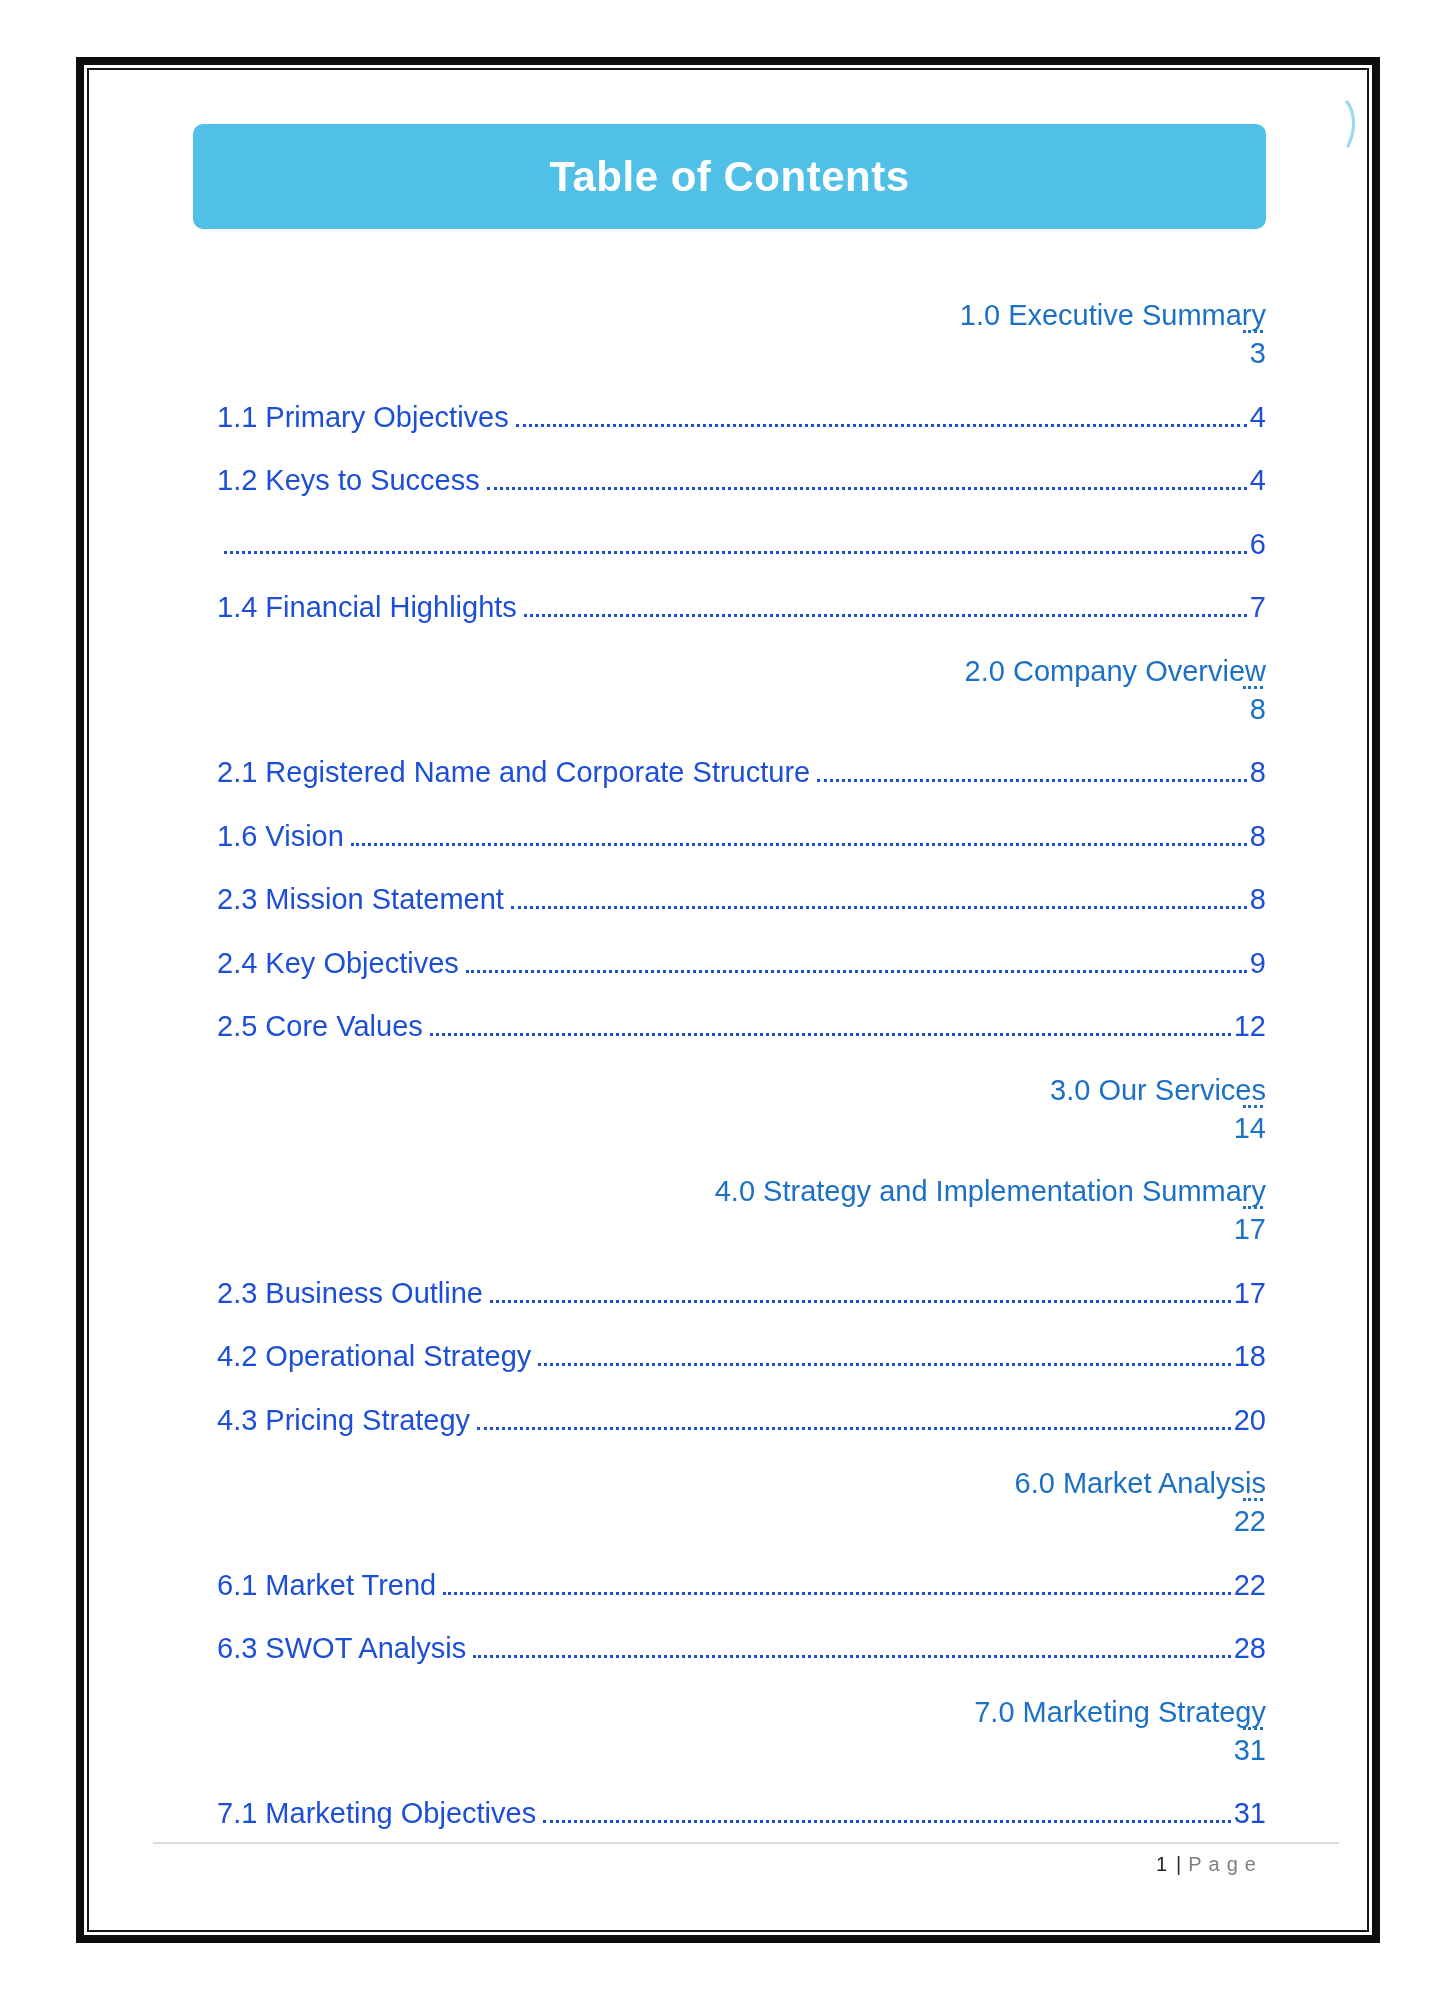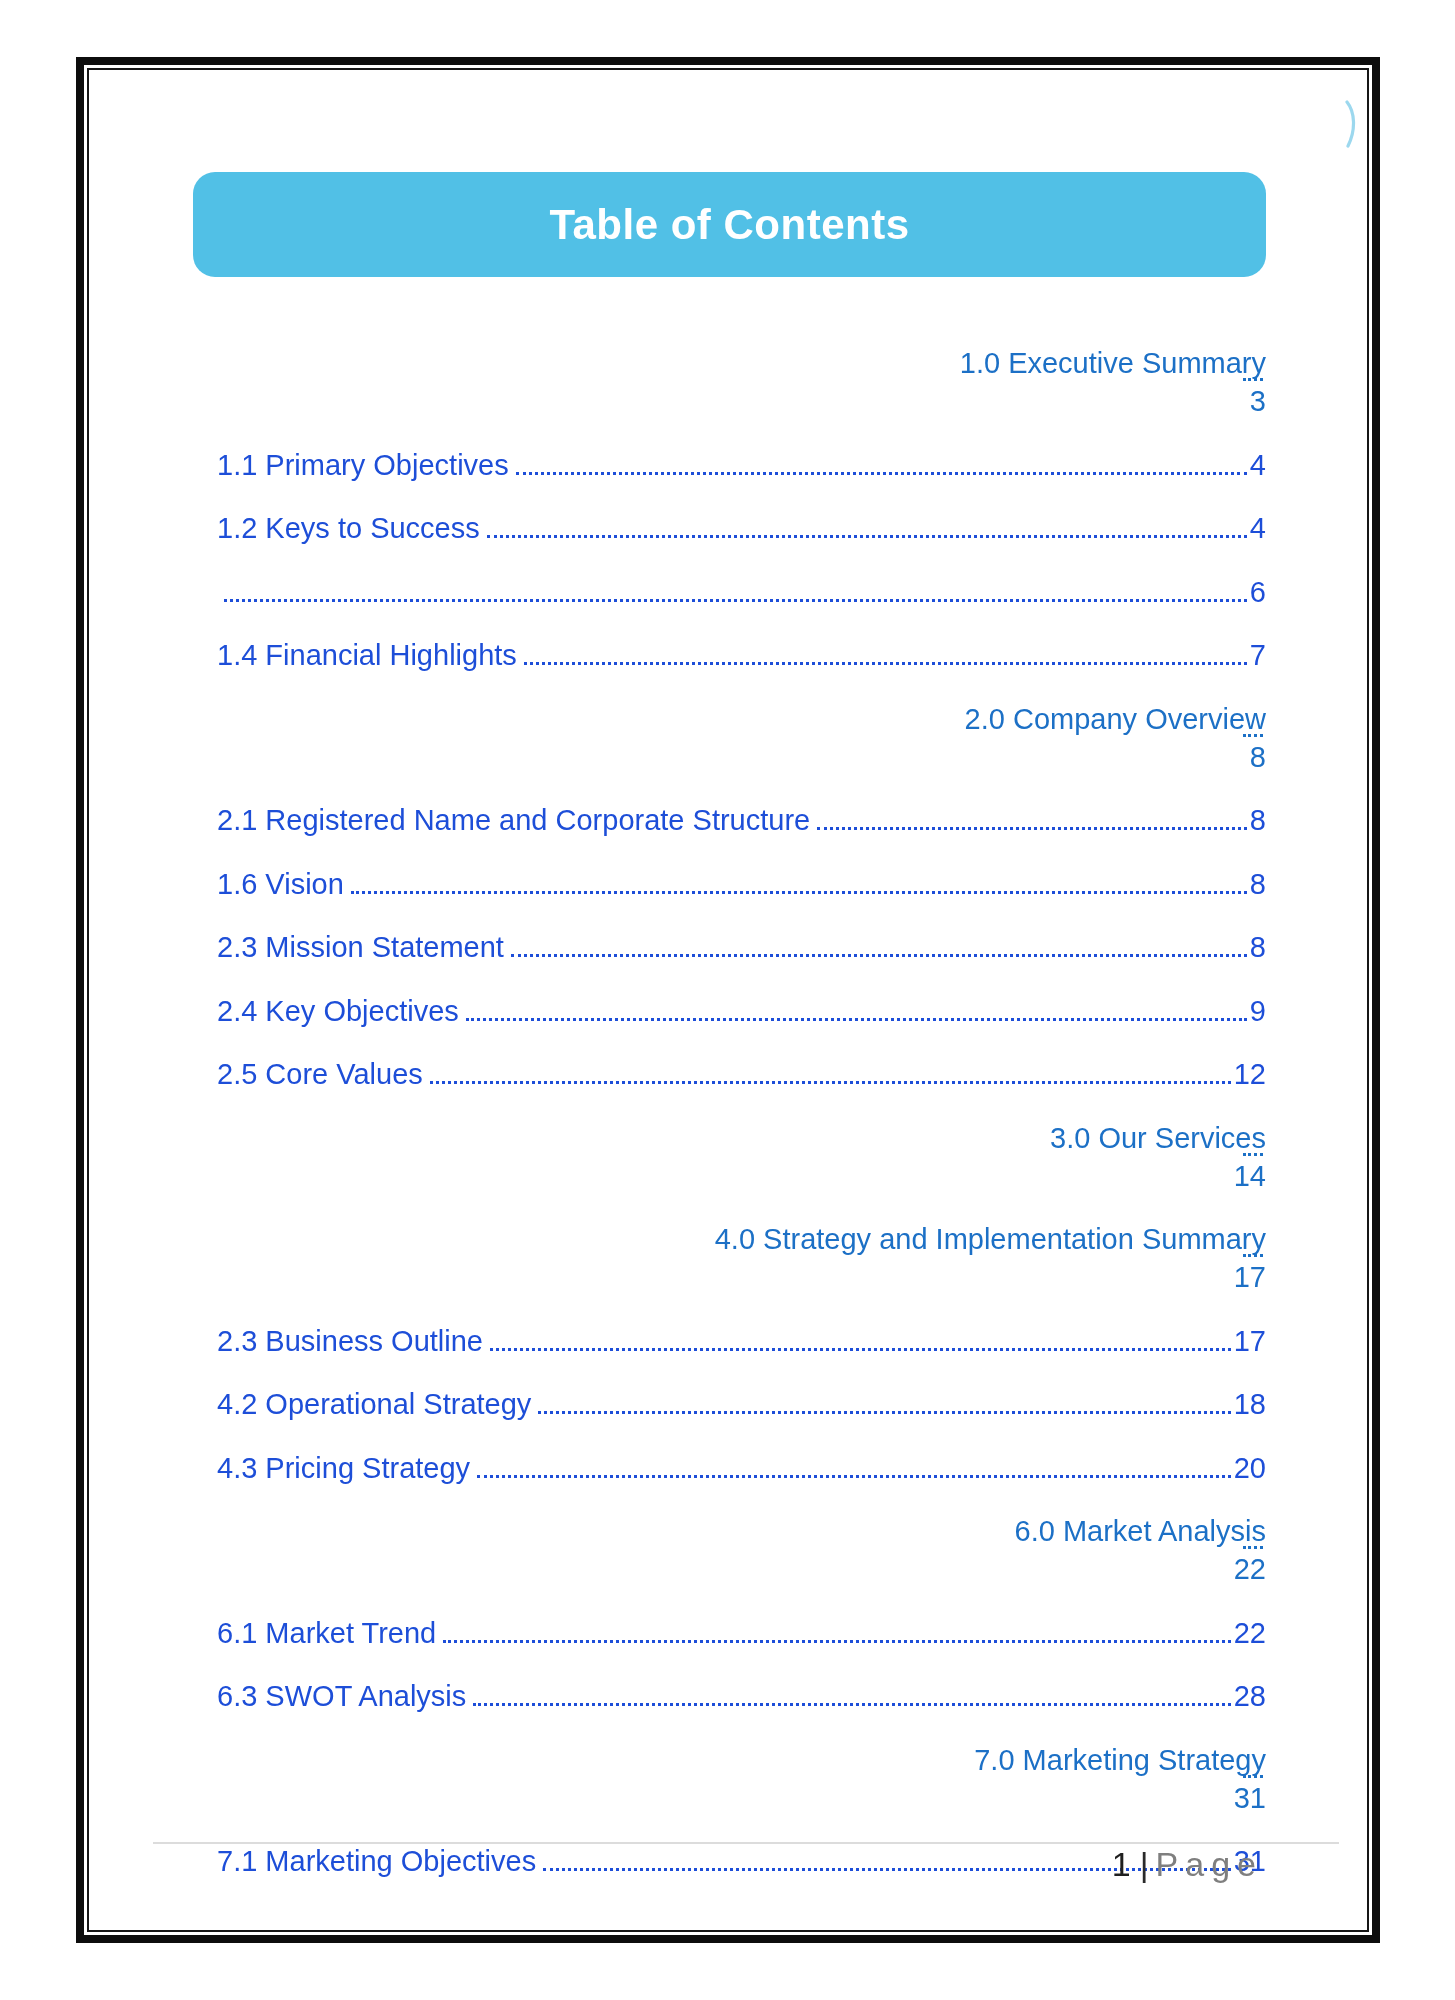--- a/index.html
+++ b/index.html
@@ -20,24 +20,24 @@
     background: #ffffff;
   }
   .frame-inner {
     width: 100%; height: 100%;
     border: 2px solid #161616;
     box-sizing: border-box;
     position: relative;
     padding: 0 95px 0 104px;
   }
   .title-banner {
-    margin-top: 102px;
+    margin-top: 54px;
     height: 105px;
     width: 1073px;
-    border-radius: 22px;
+    border-radius: 10px;
     background: #51C0E6;
     display: flex;
     align-items: center;
     justify-content: center;
   }
   .title-banner .title-text {
     color: #ffffff;
     font-size: 42px;
     font-weight: bold;
     letter-spacing: 0.5px;
@@ -66,21 +66,21 @@
   .toc-page { flex: 0 0 auto; }
   .footer-rule {
     position: absolute;
     top: 1772px; left: 64px; right: 28px;
     height: 2px;
     background: #dcdcdc;
   }
   .page-footer {
     position: absolute;
     top: 1779px; right: 104px;
-    font-size: 34px;
+    font-size: 20px;
     line-height: 30px;
   }
   .pg-num { color: #1f1f1f; letter-spacing: 2px; }
   .pg-sep { color: #2a2a2a; margin: 0 7px; }
   .pg-word { color: #7f7f7f; letter-spacing: 7px; }
   .corner-artifact {
     position: absolute;
     top: 30px; right: 8px;
     opacity: 0.75;
   }

